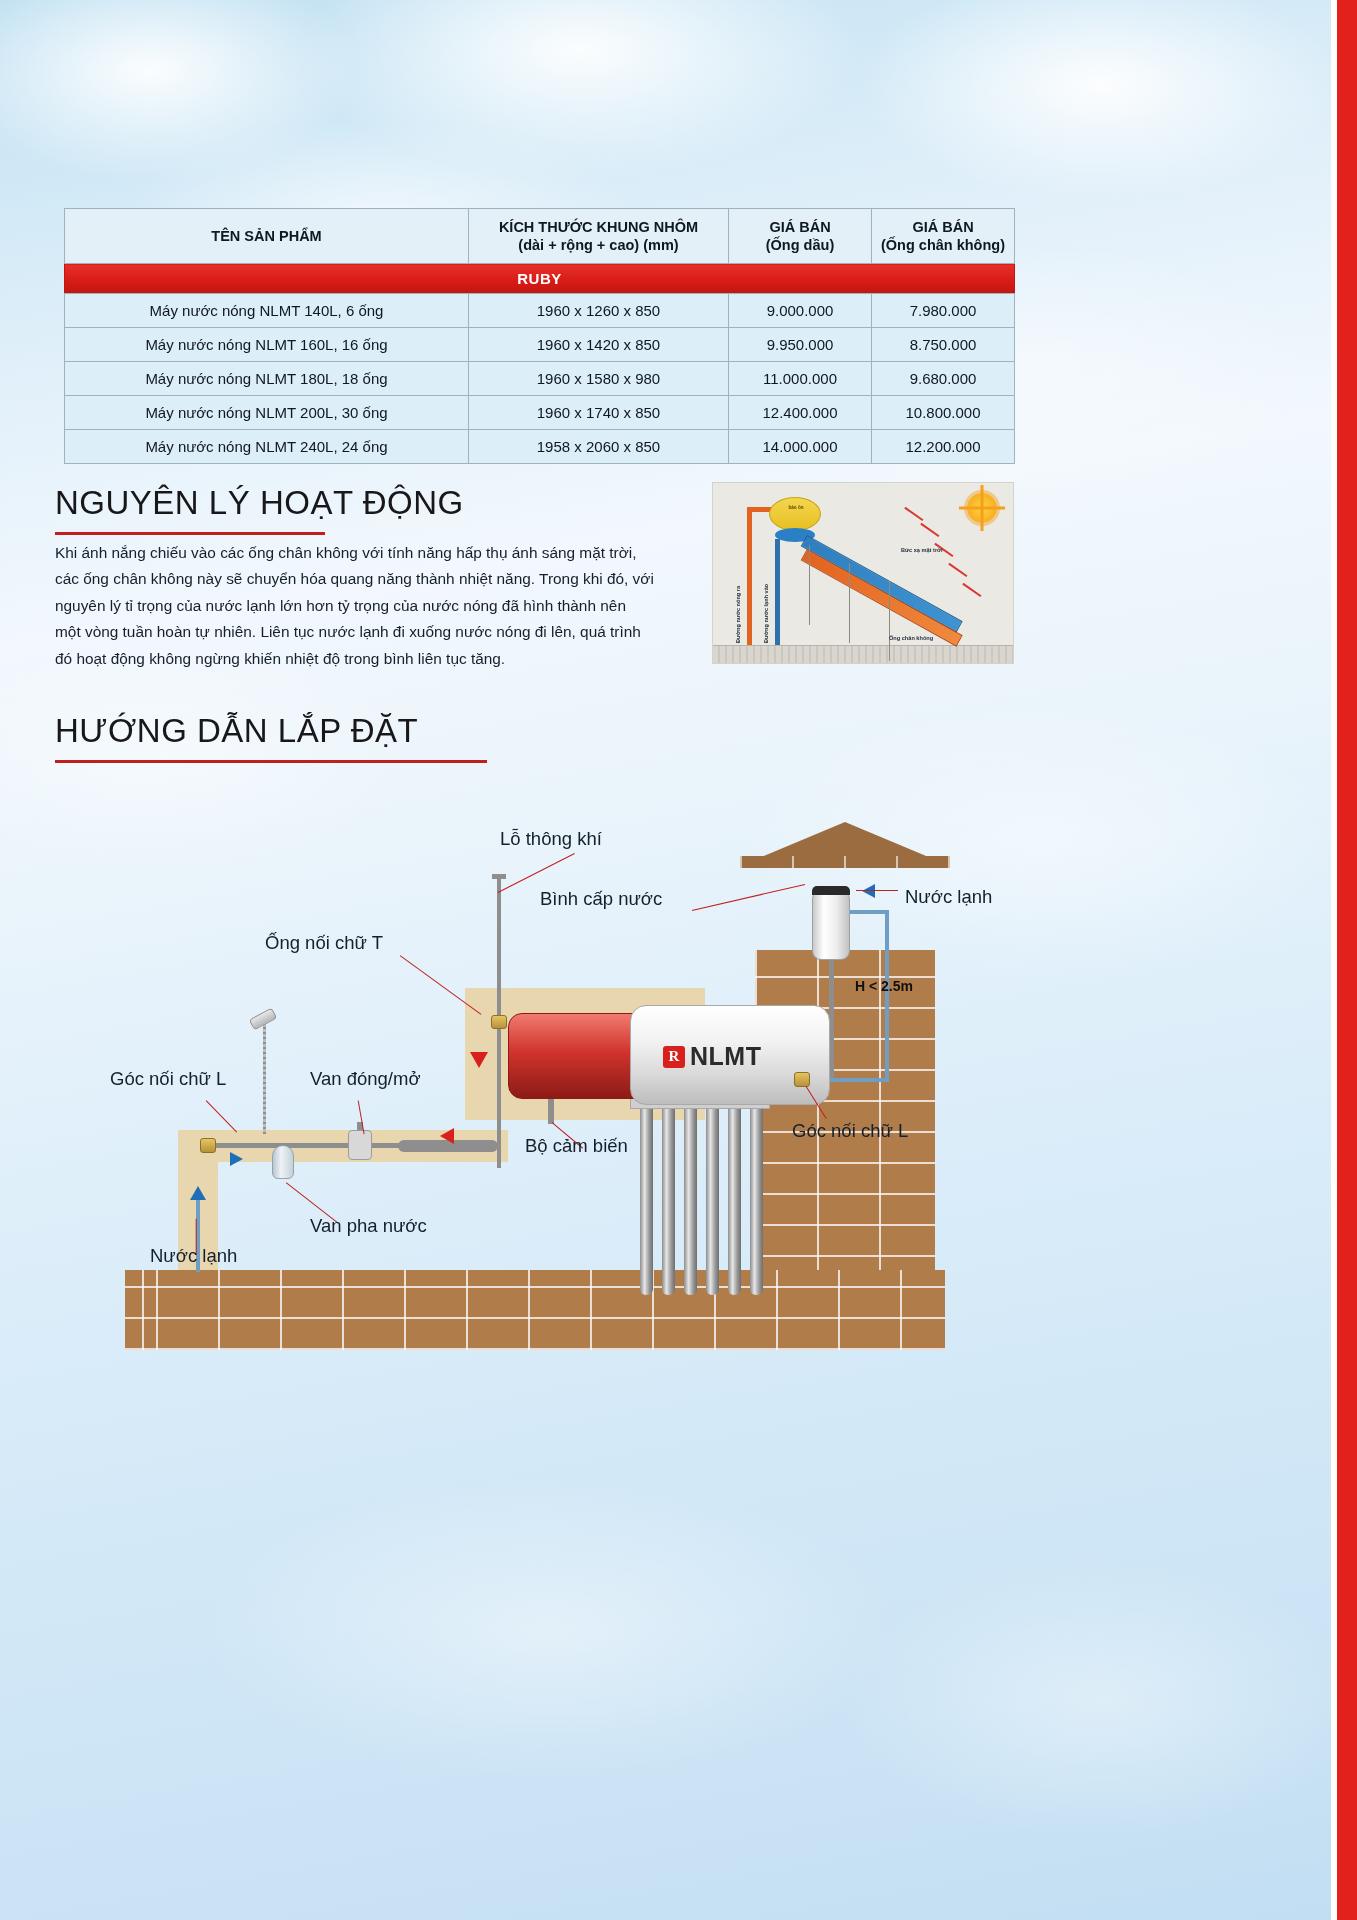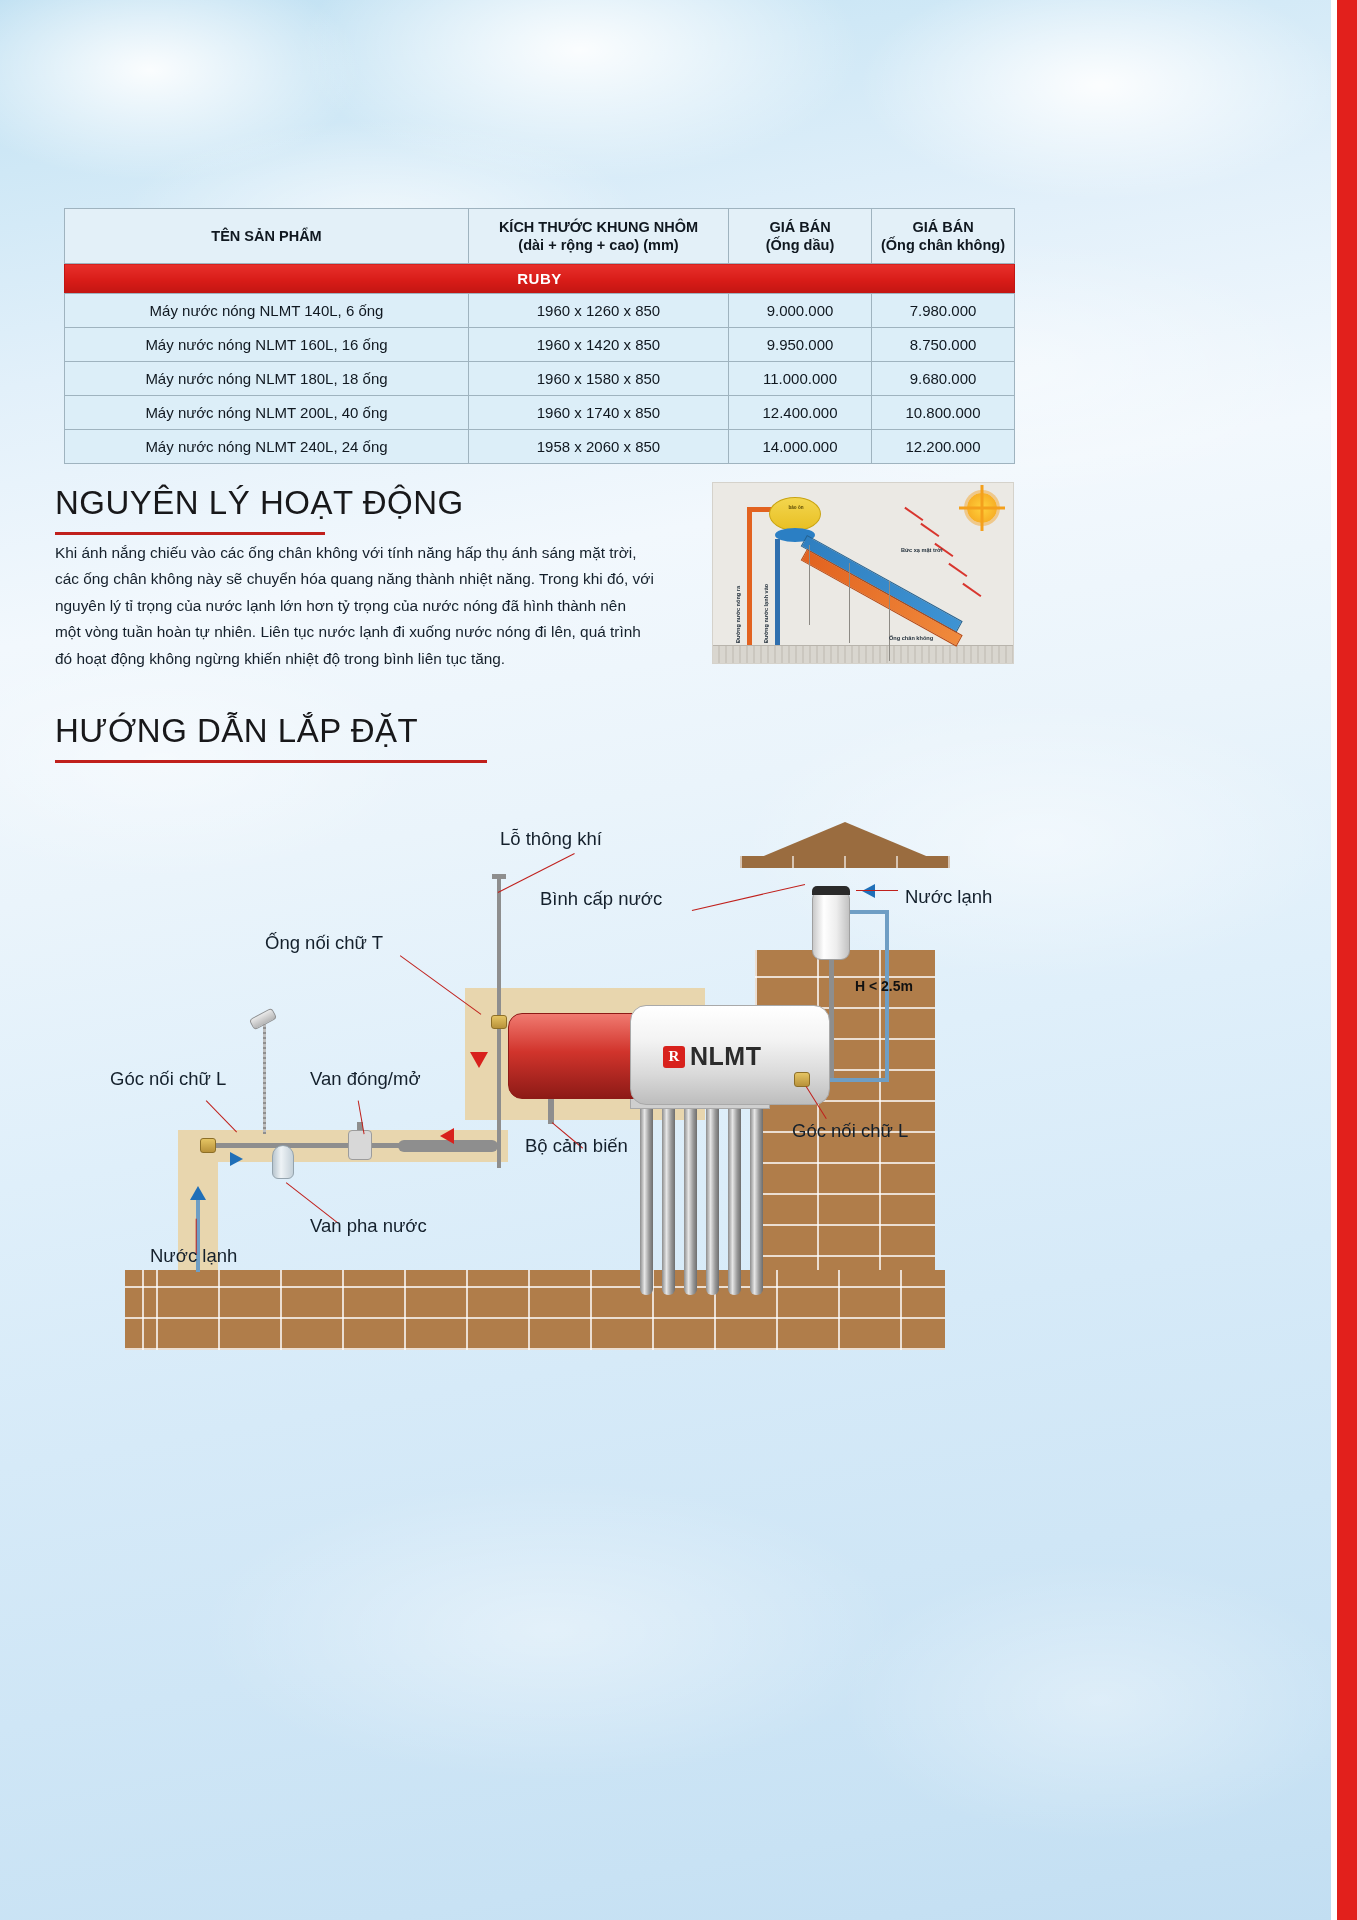--- a/index.html
+++ b/index.html
@@ -504,26 +504,26 @@
         <td>7.980.000</td>
       </tr>
       <tr>
         <td>Máy nước nóng NLMT 160L, 16 ống</td>
         <td>1960 x 1420 x 850</td>
         <td>9.950.000</td>
         <td>8.750.000</td>
       </tr>
       <tr>
         <td>Máy nước nóng NLMT 180L, 18 ống</td>
-        <td>1960 x 1580 x 850</td>
+        <td>1960 x 1580 x 980</td>
         <td>11.000.000</td>
         <td>9.680.000</td>
       </tr>
       <tr>
-        <td>Máy nước nóng NLMT 200L, 40 ống</td>
+        <td>Máy nước nóng NLMT 200L, 30 ống</td>
         <td>1960 x 1740 x 850</td>
         <td>12.400.000</td>
         <td>10.800.000</td>
       </tr>
       <tr>
         <td>Máy nước nóng NLMT 240L, 24 ống</td>
         <td>1958 x 2060 x 850</td>
         <td>14.000.000</td>
         <td>12.200.000</td>
       </tr>

